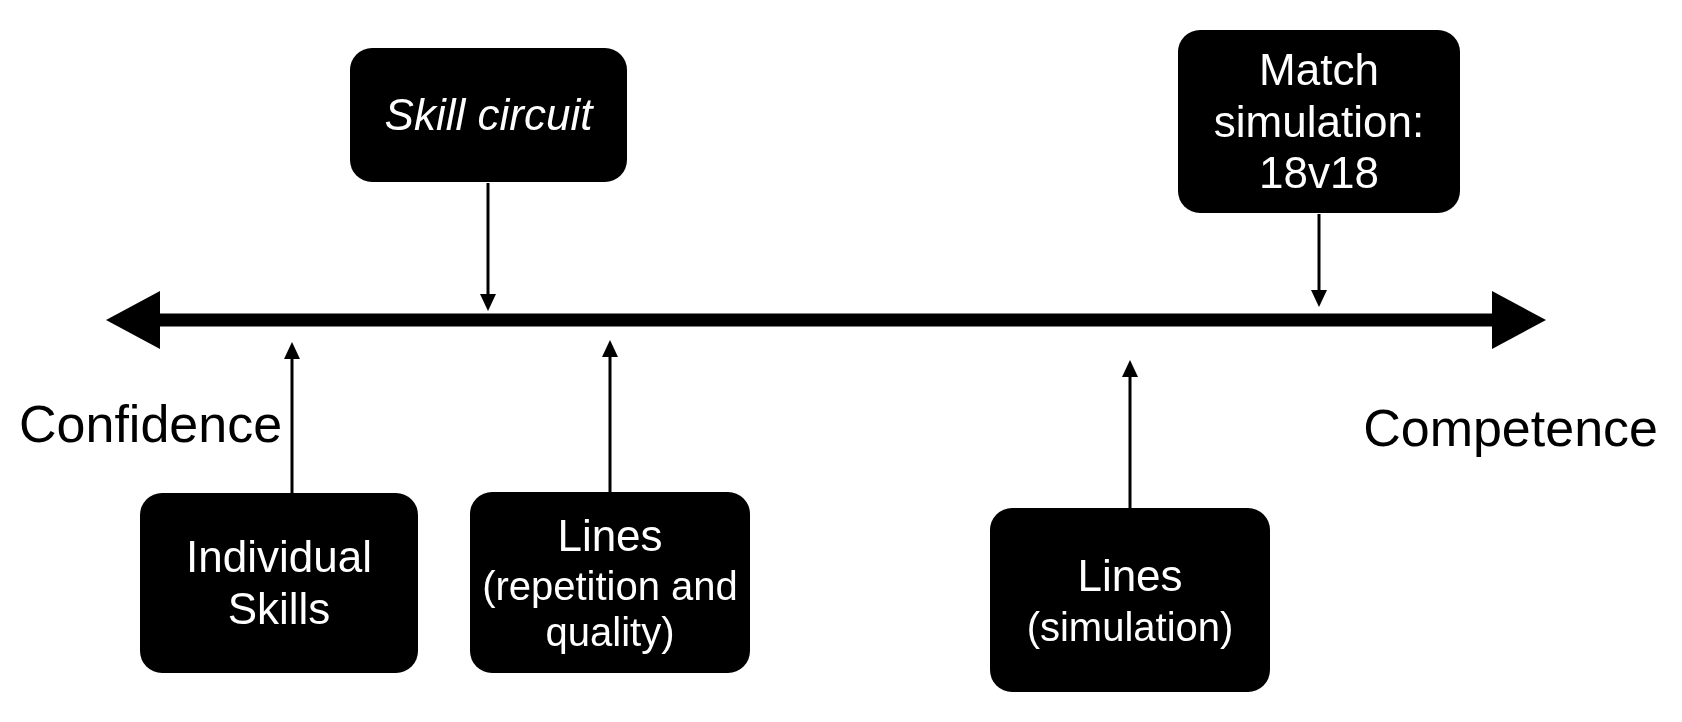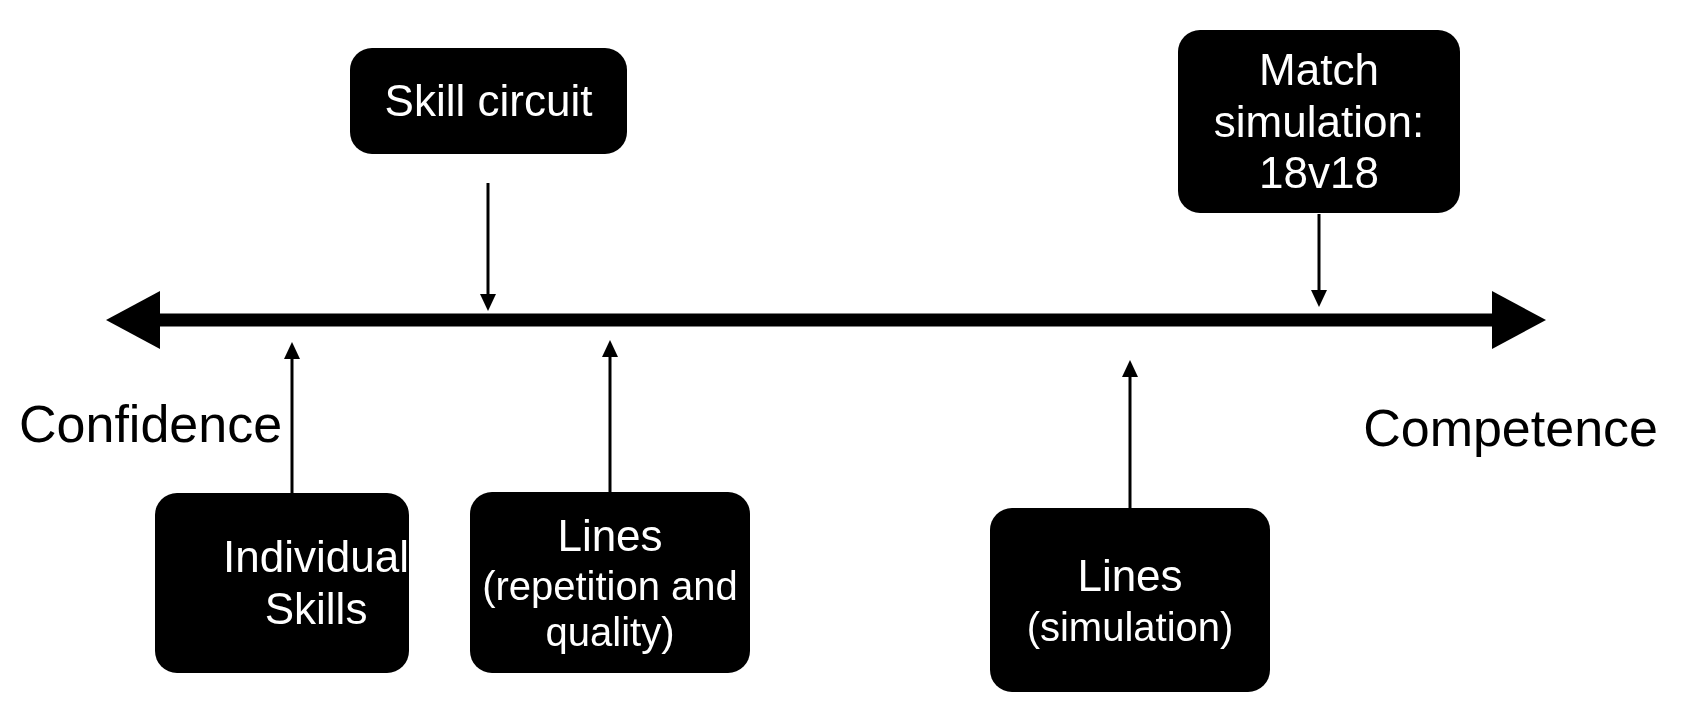--- a/index.html
+++ b/index.html
@@ -33,23 +33,23 @@
     font-size: 44px;
     line-height: 1.18;
     white-space: pre-line;
   }
   .node-subtitle {
     font-size: 40px;
     line-height: 1.15;
     white-space: pre-line;
     margin-top: 2px;
   }
-  .node--skill       { left: 350px;  top: 48px;  width: 277px; height: 106px; }
+  .node--skill       { left: 350px;  top: 48px;  width: 277px; height: 134px; font-style: italic; }
   .node--match       { left: 1178px; top: 30px;  width: 282px; height: 183px; }
-  .node--individual  { left: 155px;  top: 493px; width: 254px; height: 180px; align-items: flex-end; }
+  .node--individual  { left: 140px;  top: 493px; width: 278px; height: 180px; }
   .node--repetition  { left: 470px;  top: 492px; width: 280px; height: 181px; }
   .node--challenging { left: 990px;  top: 508px; width: 280px; height: 184px; }
   .axis-label {
     position: absolute;
     color: #000000;
     font-size: 52px;
     line-height: 1.1;
   }
   .axis-label--left  { left: 19px;  top: 396px; }
   .axis-label--right { right: 24px; top: 400px; }

